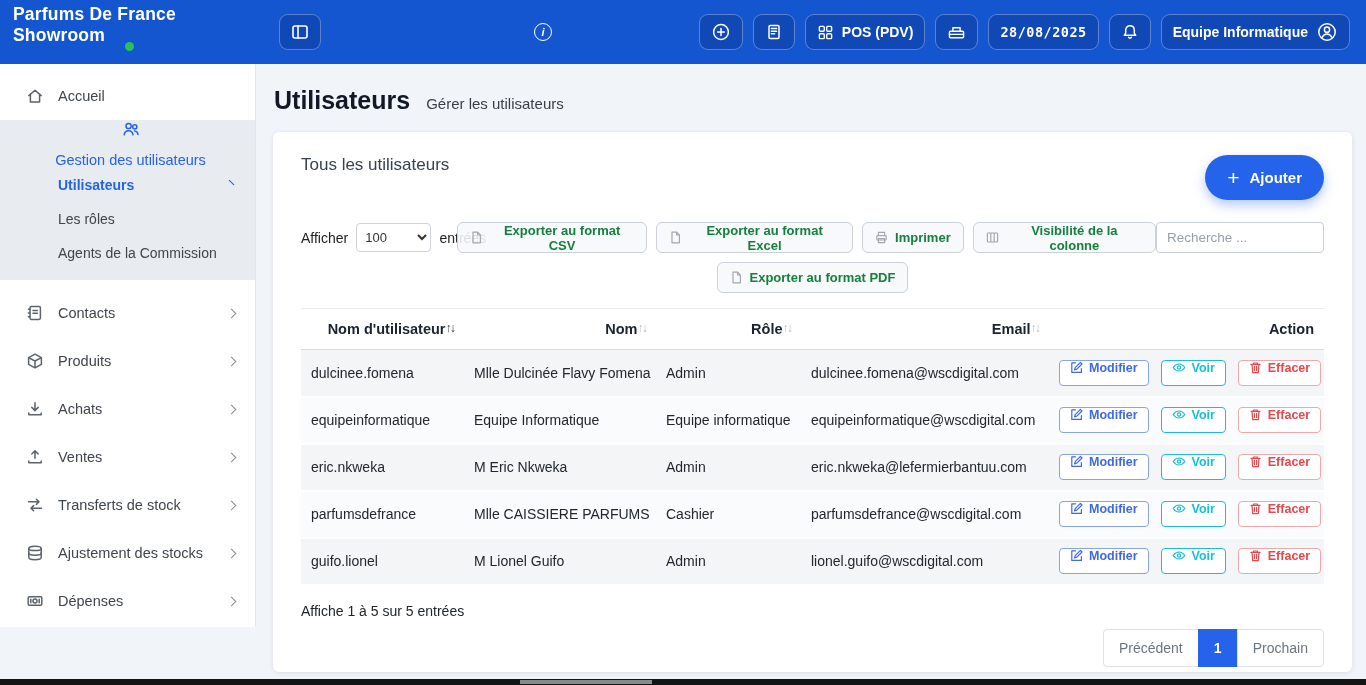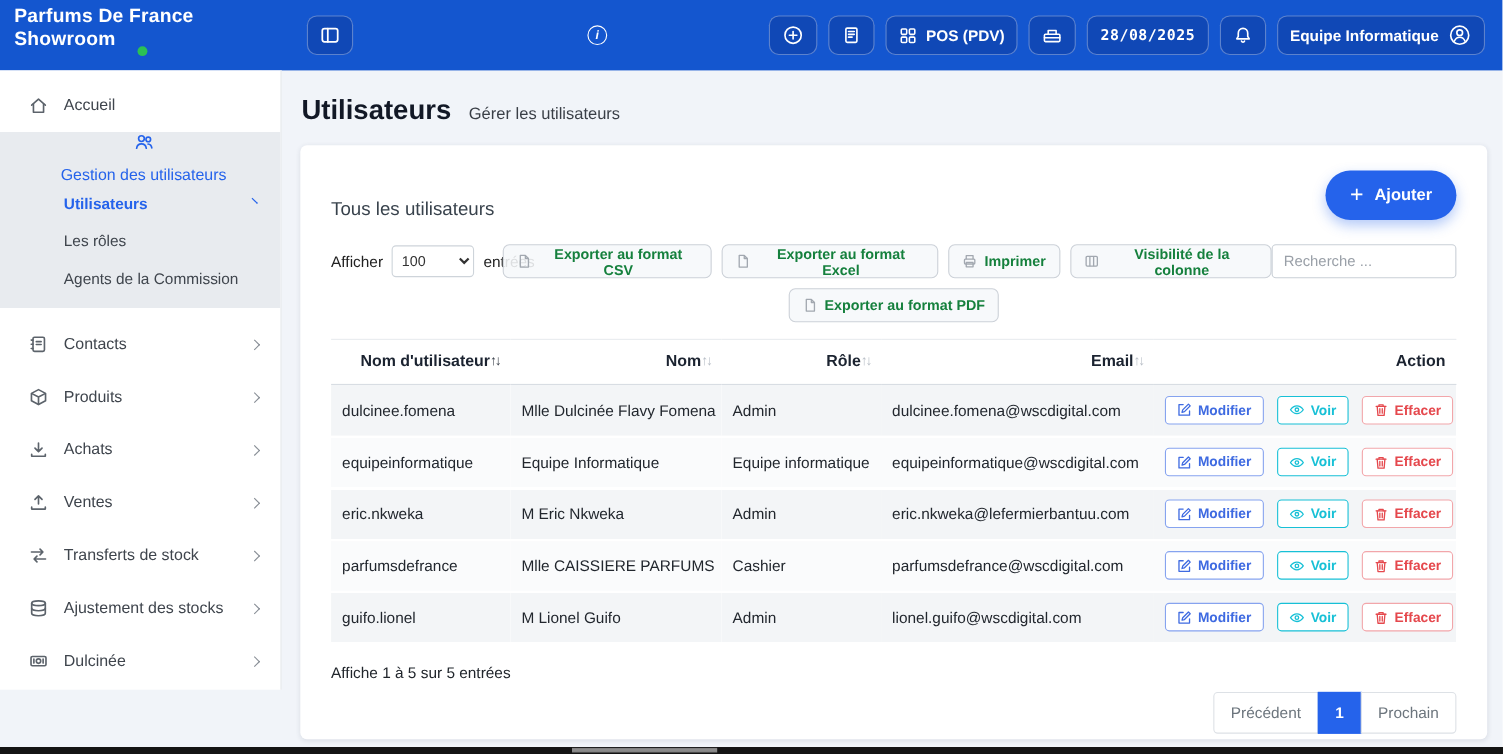--- a/index.html
+++ b/index.html
@@ -45,21 +45,21 @@
   .sub-item.active { color:var(--accent-blue,#2563eb); font-weight:700; }
 
   
   .content { flex:1; padding:14px 14px 0 17px; }
   .page-header { display:flex; align-items:baseline; gap:16px; padding:8px 0 17px 1px; }
   .page-title { margin:0; font-size:25px; font-weight:700; color:#121826; }
   .page-subtitle { font-size:15px; color:#3a3f47; }
 
   .card { background:#fff; border-radius:6px; box-shadow:0 1px 5px rgba(25,35,65,.10);
           padding:23px 28px 14px; height:540px; position:relative; }
-  .card-top { display:flex; align-items:flex-end; justify-content:space-between; }
+  .card-top { display:flex; align-items:flex-start; justify-content:space-between; }
   .card-heading { margin:0; font-size:17px; font-weight:500; color:#38424c; }
   .add-btn { display:flex; align-items:center; gap:10px; border:none; cursor:pointer;
              background:var(--accent-blue,#2563eb); color:#fff; border-radius:23px; height:45px;
              padding:0 22px; font-size:15px; font-weight:700; box-shadow:0 5px 12px rgba(37,99,235,.35); }
   .add-btn .plus { font-size:21px; font-weight:400; line-height:1; }
 
   .controls { display:flex; align-items:center; margin-top:22px; }
   .controls-left { display:flex; align-items:center; gap:8px; font-size:14px; color:#222; }
   .entries-select { width:76px; height:29px; border:1px solid #ced4da; border-radius:4px;
                     font-size:13px; color:#333; background:#fff; padding:0 4px; }
@@ -76,21 +76,21 @@
   .users-table { width:100%; border-collapse:collapse; margin-top:15px; table-layout:fixed; }
   .users-table thead th { text-align:right; font-size:14.5px; font-weight:700; color:#1b2330;
                           padding:12px 10px; border-top:1px solid #e8ebef; border-bottom:1px solid #d8dde3; }
   th .sort { float:right; color:#b9bfc7; font-size:12.5px; letter-spacing:-2px; font-weight:400; }
   th.sorted .sort { color:#3a414b; }
   .users-table tbody td { font-size:14px; color:#22272e; padding:0 10px; height:47px;
                           border-bottom:2px solid #fff; overflow:hidden; white-space:nowrap; }
   .users-table tbody tr:nth-child(odd)  { background:#f3f5f7; }
   .users-table tbody tr:nth-child(even) { background:#fafbfc; }
 
-  .act-btn { display:inline-flex; align-items:center; gap:6px; background:#fff; border-radius:4px;
+  .act-btn { display:inline-flex; align-items:flex-start; gap:6px; background:#fff; border-radius:4px;
              height:26px; padding:0 10px; font-size:12.5px; font-weight:600; cursor:pointer; margin-right:8px; }
   .act-btn.edit   { border:1px solid #86a3ef; color:#3e6ae1; }
   .act-btn.view   { border:1px solid var(--view-cyan,#1fc0d4); color:var(--view-cyan,#12b4c9); }
   .act-btn.delete { border:1px solid #f2a6aa; color:var(--delete-red,#e5484d); }
 
   .table-footer { margin-top:17px; font-size:14px; color:#21262c; }
   .pagination-row { display:flex; justify-content:flex-end; margin-top:10px; }
   .page-btn { height:38px; padding:0 15px; background:#fff; border:1px solid #dde1e6; color:#6c757d;
               font-size:14px; cursor:pointer; font-family:"Liberation Sans",sans-serif; }
   .page-btn.prev { border-radius:4px 0 0 4px; }
@@ -288,21 +288,21 @@
         <span class="chev"></span>
       </div>
       <div class="side-item">
         <span class="icon">
           <svg width="18" height="18" viewBox="0 0 18 18" fill="none" stroke="currentColor" stroke-width="1.5" stroke-linecap="round">
               <rect x="2.2" y="4.8" width="13.6" height="8.4" rx="1.2"></rect>
               <circle cx="9" cy="9" r="2"></circle>
               <path d="M4.8 7.2v3.6M13.2 7.2v3.6"></path>
             </svg>
         </span>
-        <span>Dulcinée</span>
+        <span>Dépenses</span>
         <span class="chev"></span>
       </div>
       <div class="side-item">
         <span class="icon">
           <svg width="18" height="18" viewBox="0 0 18 18" fill="none" stroke="currentColor" stroke-width="1.5" stroke-linecap="round">
               <rect x="3.6" y="2.4" width="10.8" height="13.2" rx="1.4"></rect>
               <path d="M6.4 12V9.4M9 12V7M11.6 12V8.6"></path>
             </svg>
         </span>
         <span>Rapports</span>

